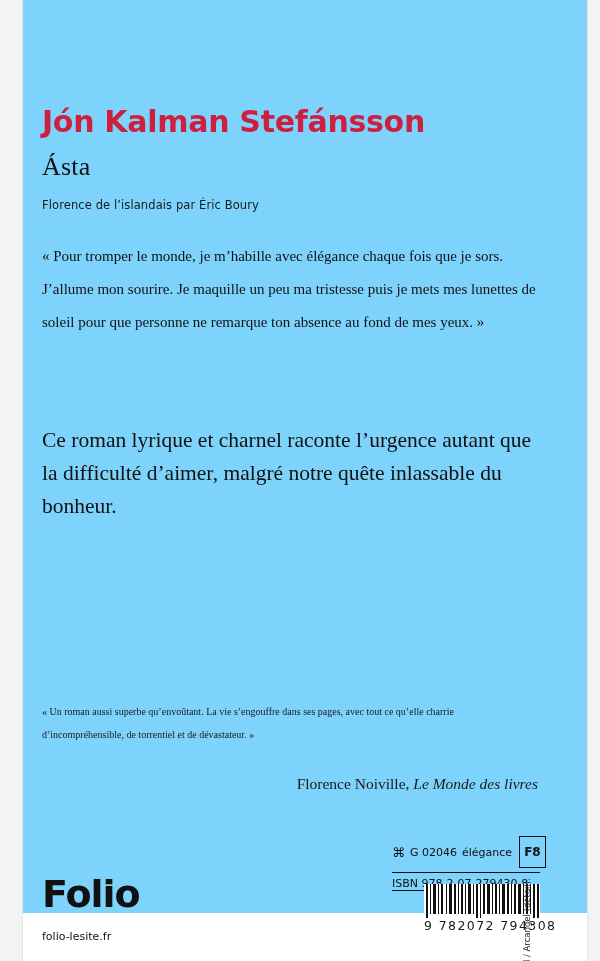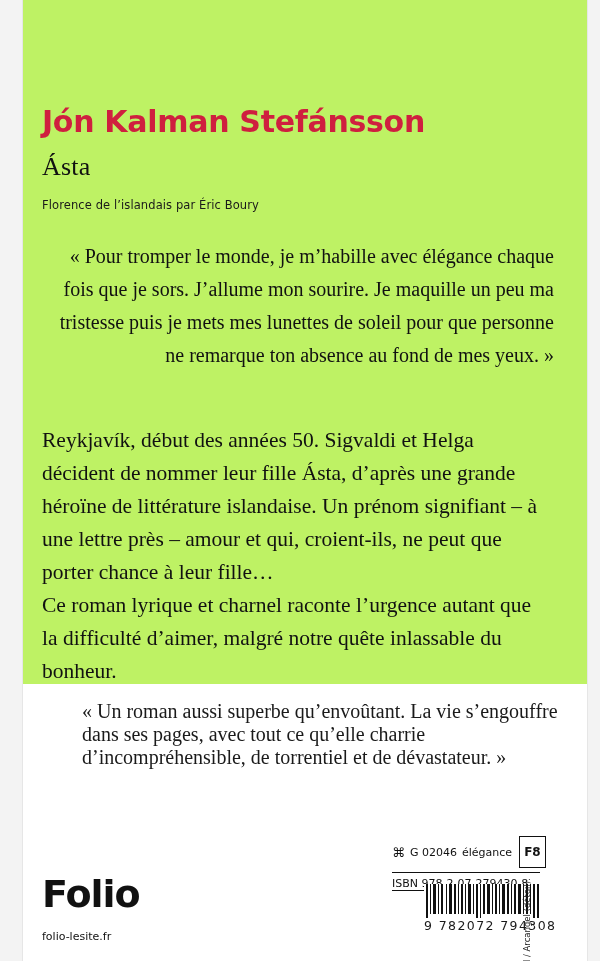--- a/index.html
+++ b/index.html
@@ -11,23 +11,23 @@
     height: 961px;
     background: #ffffff;
     font-family: "Liberation Serif", serif;
     color: #1a1a1a;
     overflow: hidden;
   }
 
   .page {
     position: relative;
     width: 600px;
-    height: 684px;
+    height: 913px;
     box-sizing: border-box;
-    background: #bef264;
+    background: #7dd3fc;
   }
 
   
   .spine-left {
     position: absolute;
     left: 0;
     top: 0;
     width: 22px;
     height: 961px;
     background: #f3f3f3;
@@ -79,51 +79,50 @@
     left: 0;
     top: 198px;
     font-family: "DejaVu Sans", sans-serif;
     font-size: 11.5px;
     color: #1a1a1a;
     letter-spacing: 0.1px;
   }
 
   .quote {
     position: absolute;
-    left: 16px;
+    left: 0;
     top: 240px;
     width: 496px;
-    font-size: 20px;
+    font-size: 15px;
     line-height: 33px;
     color: #111111;
-    text-align: right;
+    text-align: left;
   }
 
   .synopsis {
     position: absolute;
     left: 0;
     top: 424px;
     width: 496px;
     font-size: 21.5px;
     line-height: 33px;
     color: #111111;
   }
   .synopsis p {
     margin: 0;
   }
 
   .press {
     position: absolute;
     left: 0;
     top: 700px;
     width: 496px;
-    font-size: 20px;
+    font-size: 10px;
     line-height: 23px;
     color: #1a1a1a;
-    margin-left: 40px;
   }
   .press-source {
     position: absolute;
     left: 0;
     top: 775px;
     width: 496px;
     text-align: right;
     font-size: 15.5px;
     color: #1a1a1a;
   }
@@ -230,26 +229,28 @@
 
     <div class="author">Jón Kalman Stefánsson</div>
 
     <div class="title">Ásta</div>
 
     <div class="translator">Florence de l’islandais par Éric Boury</div>
 
     <div class="quote">« Pour tromper le monde, je m’habille avec élégance chaque fois que je sors. J’allume mon sourire. Je maquille un peu ma tristesse puis je mets mes lunettes de soleil pour que personne ne remarque ton absence au fond de mes yeux. »</div>
 
     <div class="synopsis">
-      <p>Reykjavík, début des années 50. Sigvaldi et Helga décident de nommer leur fille Ásta, d’après une grande héroïne de littérature islandaise. Un prénom signifiant – à une lettre près – amour et qui, croient-ils, ne peut que porter chance à leur fille…</p>
       <p>Ce roman lyrique et charnel raconte l’urgence autant que la difficulté d’aimer, malgré notre quête inlassable du bonheur.</p>
     </div>
 
     <div class="press">« Un roman aussi superbe qu’envoûtant. La vie s’engouffre dans ses pages, avec tout ce qu’elle charrie d’incompréhensible, de torrentiel et de dévastateur. »</div>
 
+    <div class="press-source">
+      <span>Florence Noiville, </span><em>Le Monde des livres</em>
+    </div>
 
     <div class="isbn-block">
       <div class="isbn-line1">
         <span class="gallimard-mark">⌘</span>
         <span>G 02046</span>
         <span>élégance</span>
         <span class="cat-box">F8</span>
       </div>
       <div class="isbn-line2">ISBN 978-2-07-279430-8</div>
     </div>

